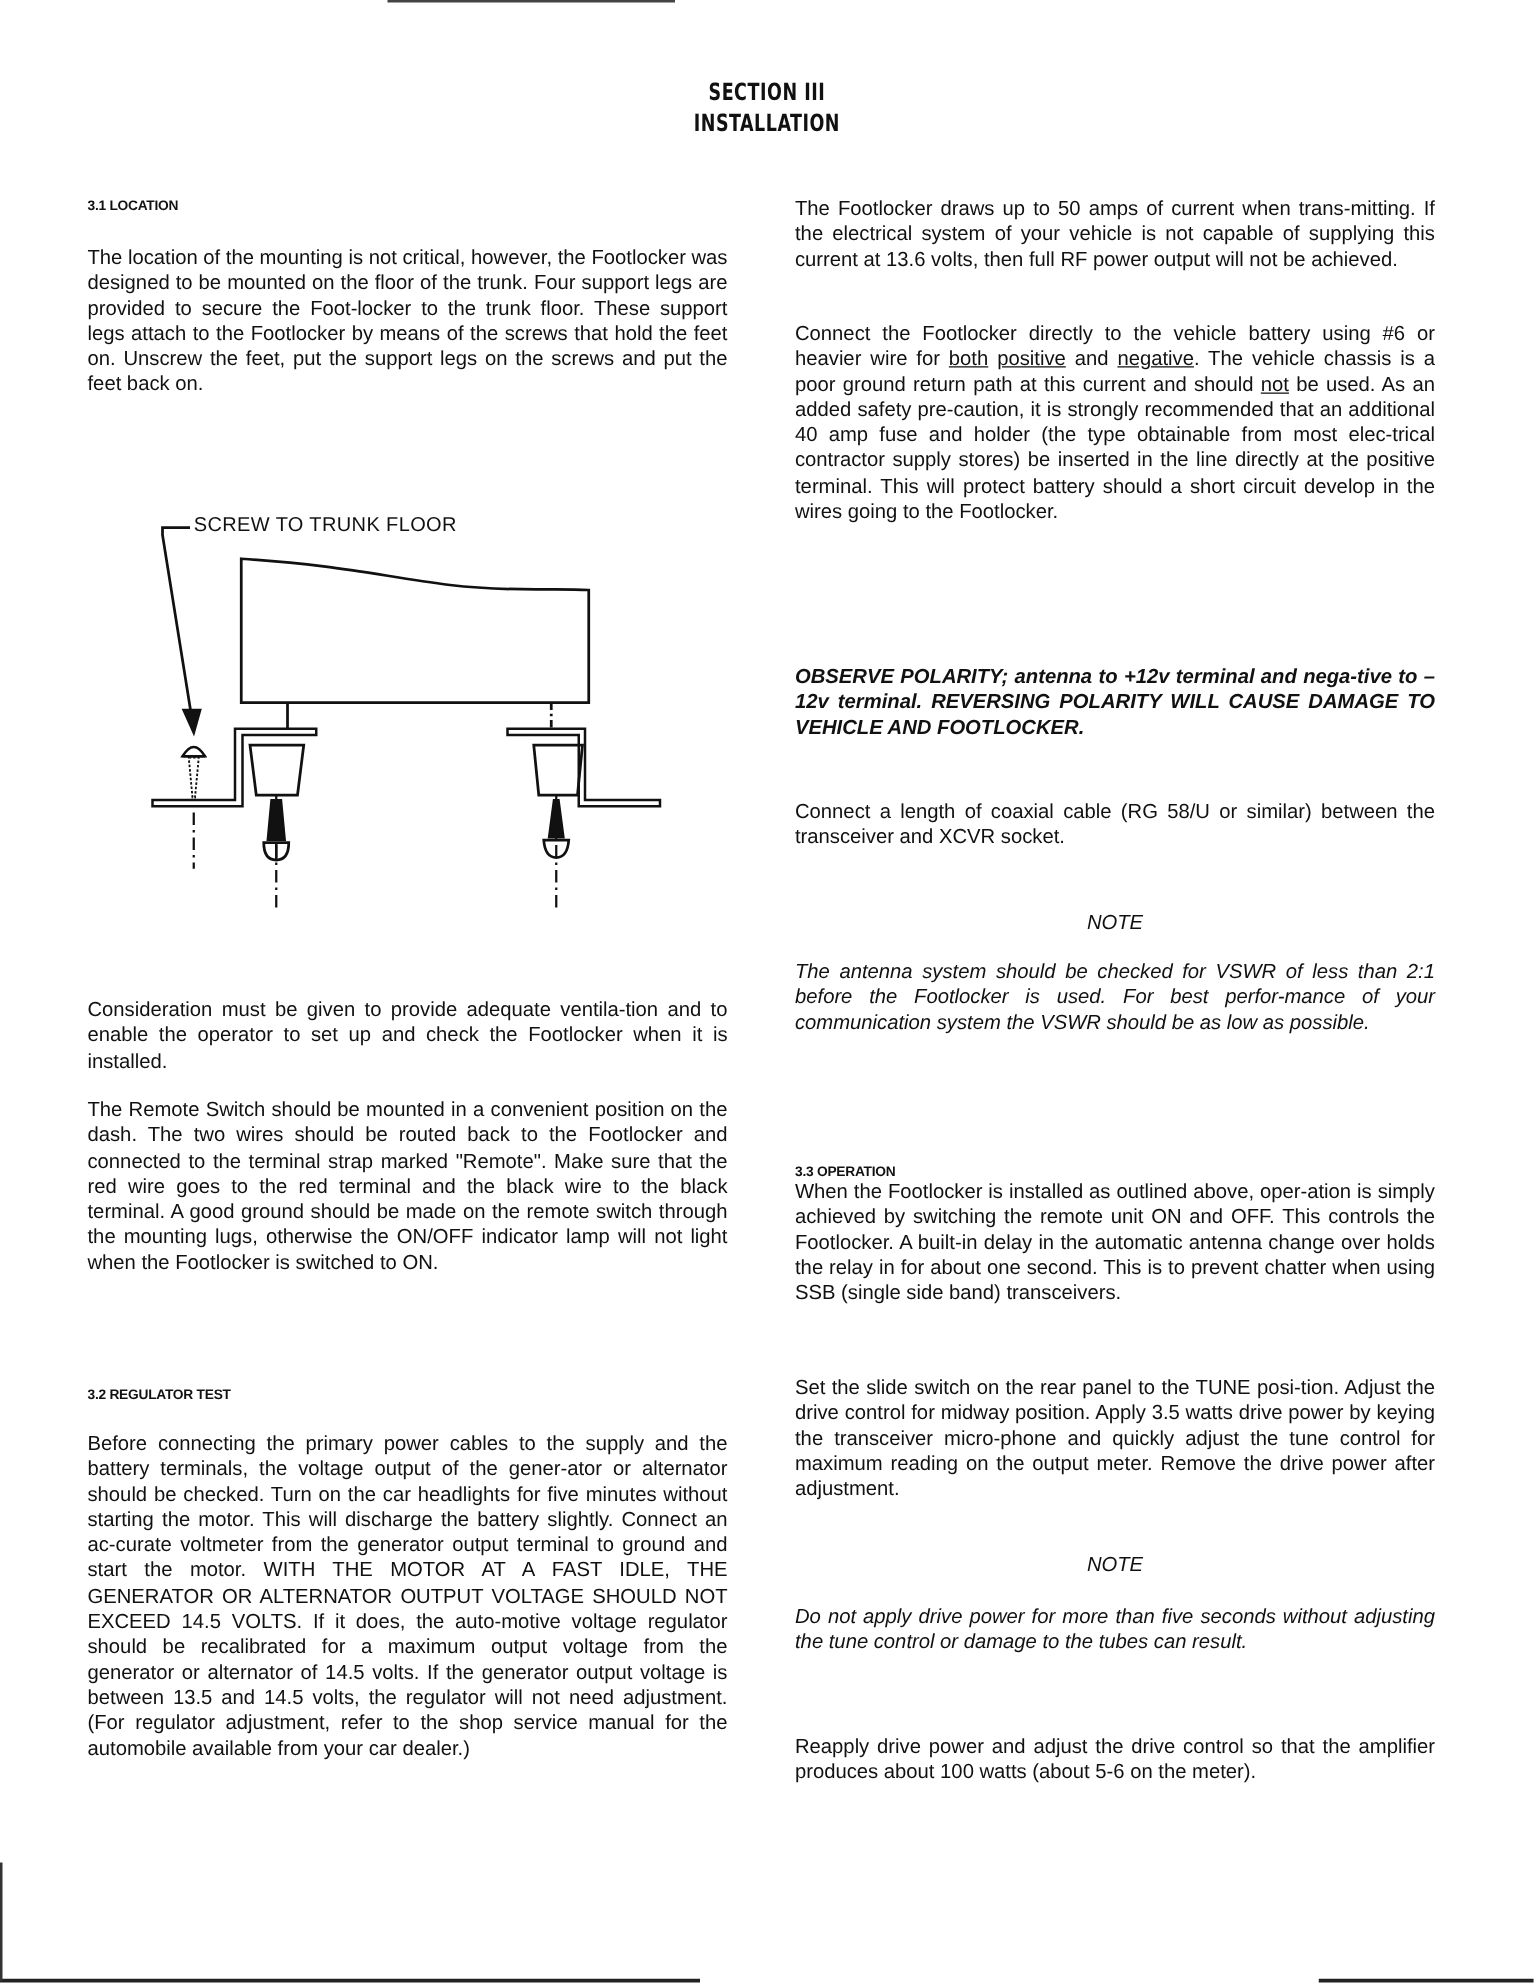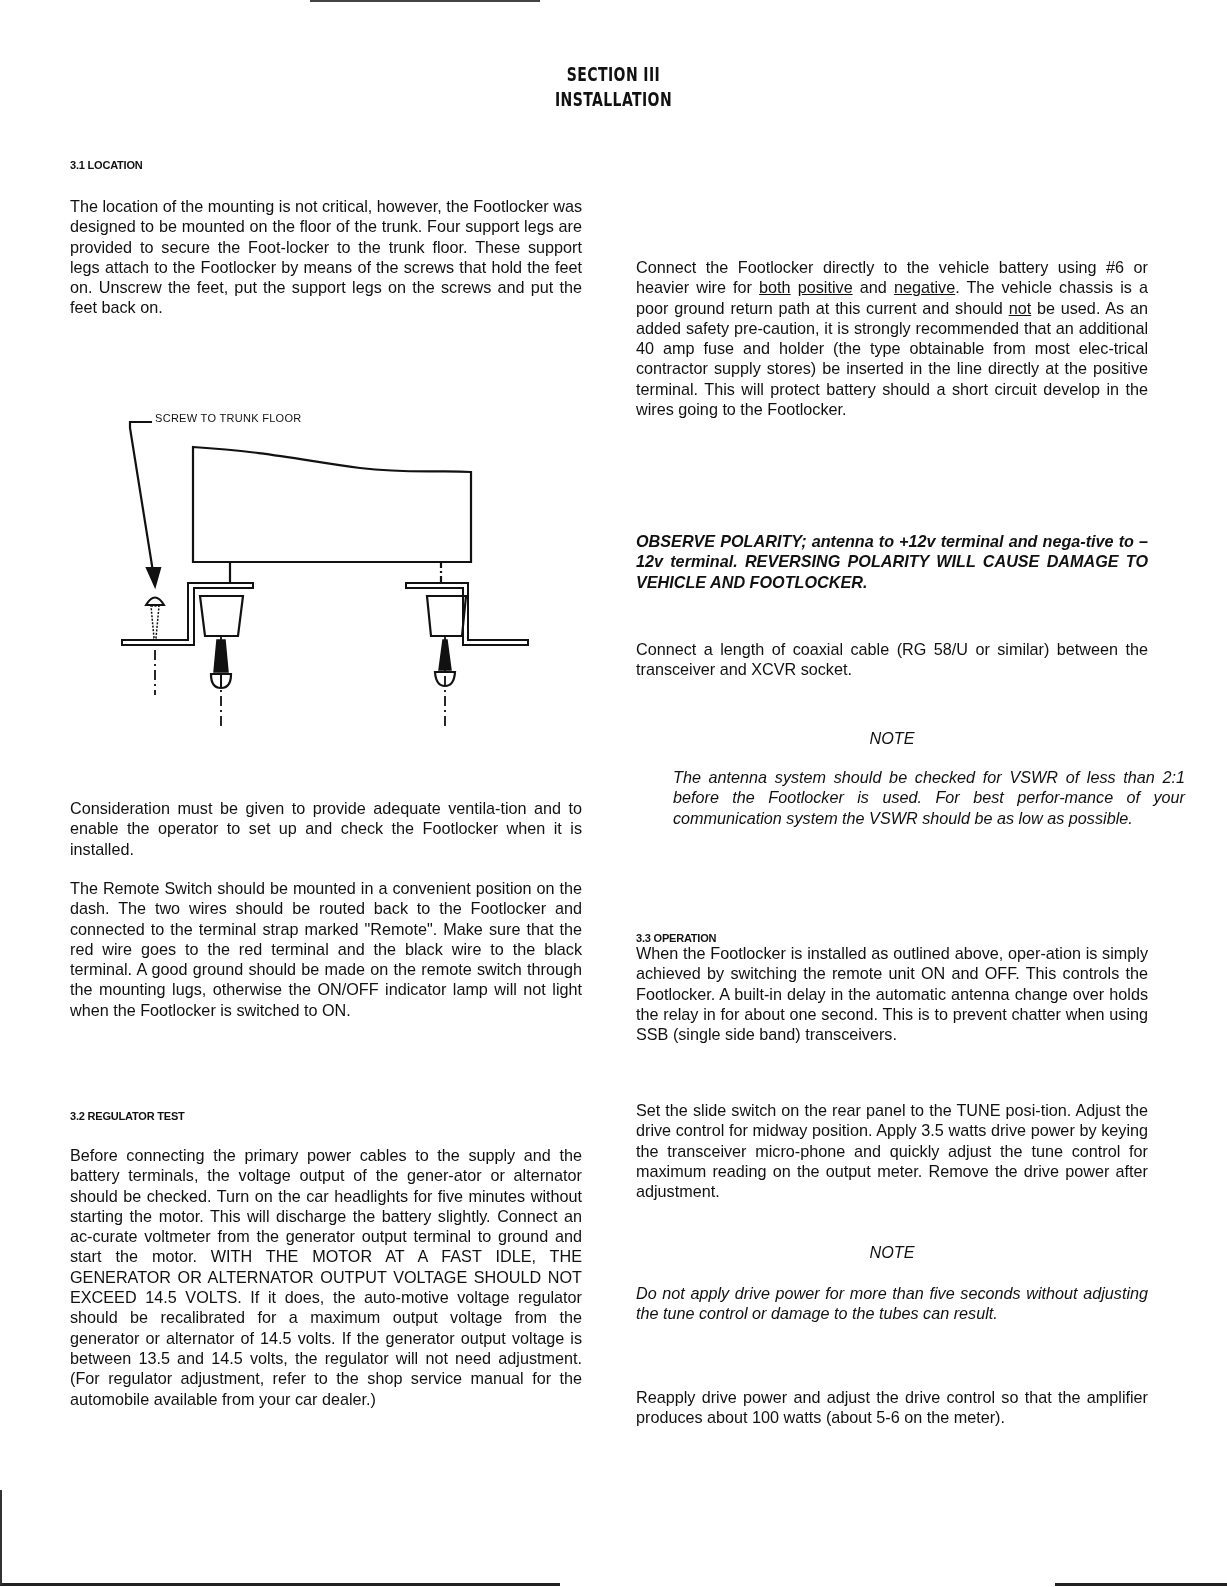--- a/index.html
+++ b/index.html
@@ -19,21 +19,21 @@
   .col-right { left: 636px; }
   .p { position: absolute; left: 0; width: 512px; text-align: justify; margin: 0; }
   .h { position: absolute; left: 0; margin: 0; font-weight: bold; font-size: 11px; letter-spacing: -0.2px; }
   .center { position: absolute; left: 0; width: 512px; text-align: center; margin: 0; font-style: italic; }
   .caution-title { font-weight: bold; }
   .italic { font-style: italic; }
   .bolditalic { font-style: italic; font-weight: bold; }
   u { text-decoration: underline; }
   .diagram { position: absolute; left: 110px; top: 400px; width: 440px; height: 330px; }
   .diagram-label {
-    position: absolute; left: 45px; top: 12px; font-size: 11px; letter-spacing: 0.3px; text-align: center;
+    position: absolute; left: 45px; top: 12px; font-size: 16px; letter-spacing: 0.3px; text-align: center;
   }
   .scan-line { position: absolute; height: 3px; background: #1a1a1a; }
 </style>
 </head>
 <body>
 
 <div class="scan-line" style="left:310px; top:0; width:230px; height:2px; background:#444;"></div>
 <div class="scan-line" style="left:0; top:1583px; width:560px; background:#222;"></div>
 <div class="scan-line" style="left:1055px; top:1583px; width:172px; background:#222;"></div>
 <div style="position:absolute; left:0; top:1490px; width:2px; height:95px; background:#333;"></div>
@@ -94,29 +94,30 @@
     </g>
 
     <g fill="#111" stroke="#111">
       <polygon points="333,240 337,240 341,270 329,270" stroke-width="1.5"></polygon>
       <path d="M325,272 L345,272 Q344,286 335,286 Q326,286 325,272 Z" fill="none" stroke-width="2.2"></path>
     </g>
   </svg>
 </div>
 
 <div class="col col-right" style="top:0; height:1587px;">
+  <p class="p" style="top:157px;">The Footlocker draws up to 50 amps of current when trans-mitting.  If the electrical system of your vehicle is not capable of supplying this current at 13.6 volts, then full RF power output will not be achieved.</p>
 
   <p class="p" style="top:257px;"><span>Connect the Footlocker directly to the vehicle battery using #6 or heavier wire for </span><u>both</u><span> </span><u>positive</u><span> and </span><u>negative</u><span>. The vehicle chassis is a poor ground return path at this current and should </span><u>not</u><span> be used.  As an added safety pre-caution, it is strongly recommended that an additional 40 amp fuse and holder (the type obtainable from most elec-trical contractor supply stores) be inserted in the line directly at the positive terminal.  This will protect battery should a short circuit develop in the wires going to the Footlocker.</span></p>
 
   <p class="p bolditalic" style="top:531px;">OBSERVE POLARITY; antenna to +12v terminal and nega-tive to –12v terminal.  REVERSING POLARITY WILL CAUSE DAMAGE TO VEHICLE AND FOOTLOCKER.</p>
 
   <p class="p" style="top:639px;">Connect a length of coaxial cable (RG 58/U or similar) between the transceiver and XCVR socket.</p>
 
   <p class="center" style="top:728px;">NOTE</p>
-  <p class="p italic" style="top:767px;margin-left:37px;">The antenna system should be checked for VSWR of less than 2:1 before the Footlocker is used.  For best perfor-mance of your communication system the VSWR should be as low as possible.</p>
+  <p class="p italic" style="top:767px;">The antenna system should be checked for VSWR of less than 2:1 before the Footlocker is used.  For best perfor-mance of your communication system the VSWR should be as low as possible.</p>
 
   <h2 class="h" style="top:928px;">3.3  OPERATION</h2>
   <p class="p" style="top:943px;">When the Footlocker is installed as outlined above, oper-ation is simply achieved by switching the remote unit ON and OFF.  This controls the Footlocker.  A built-in delay in the automatic antenna change over holds the relay in for about one second.  This is to prevent chatter when using SSB (single side band) transceivers.</p>
   <p class="p" style="top:1100px;">Set the slide switch on the rear panel to the TUNE posi-tion.  Adjust the drive control for midway position.  Apply 3.5 watts drive power by keying the transceiver micro-phone and quickly adjust the tune control for maximum reading on the output meter.  Remove the drive power after adjustment.</p>
 
   <p class="center" style="top:1242px;">NOTE</p>
   <p class="p italic" style="top:1283px;">Do not apply drive power for more than five seconds without adjusting the tune control or damage to the tubes can result.</p>
 
   <p class="p" style="top:1387px;">Reapply drive power and adjust the drive control so that the amplifier produces about 100 watts (about 5-6 on the meter).</p>
 </div>

